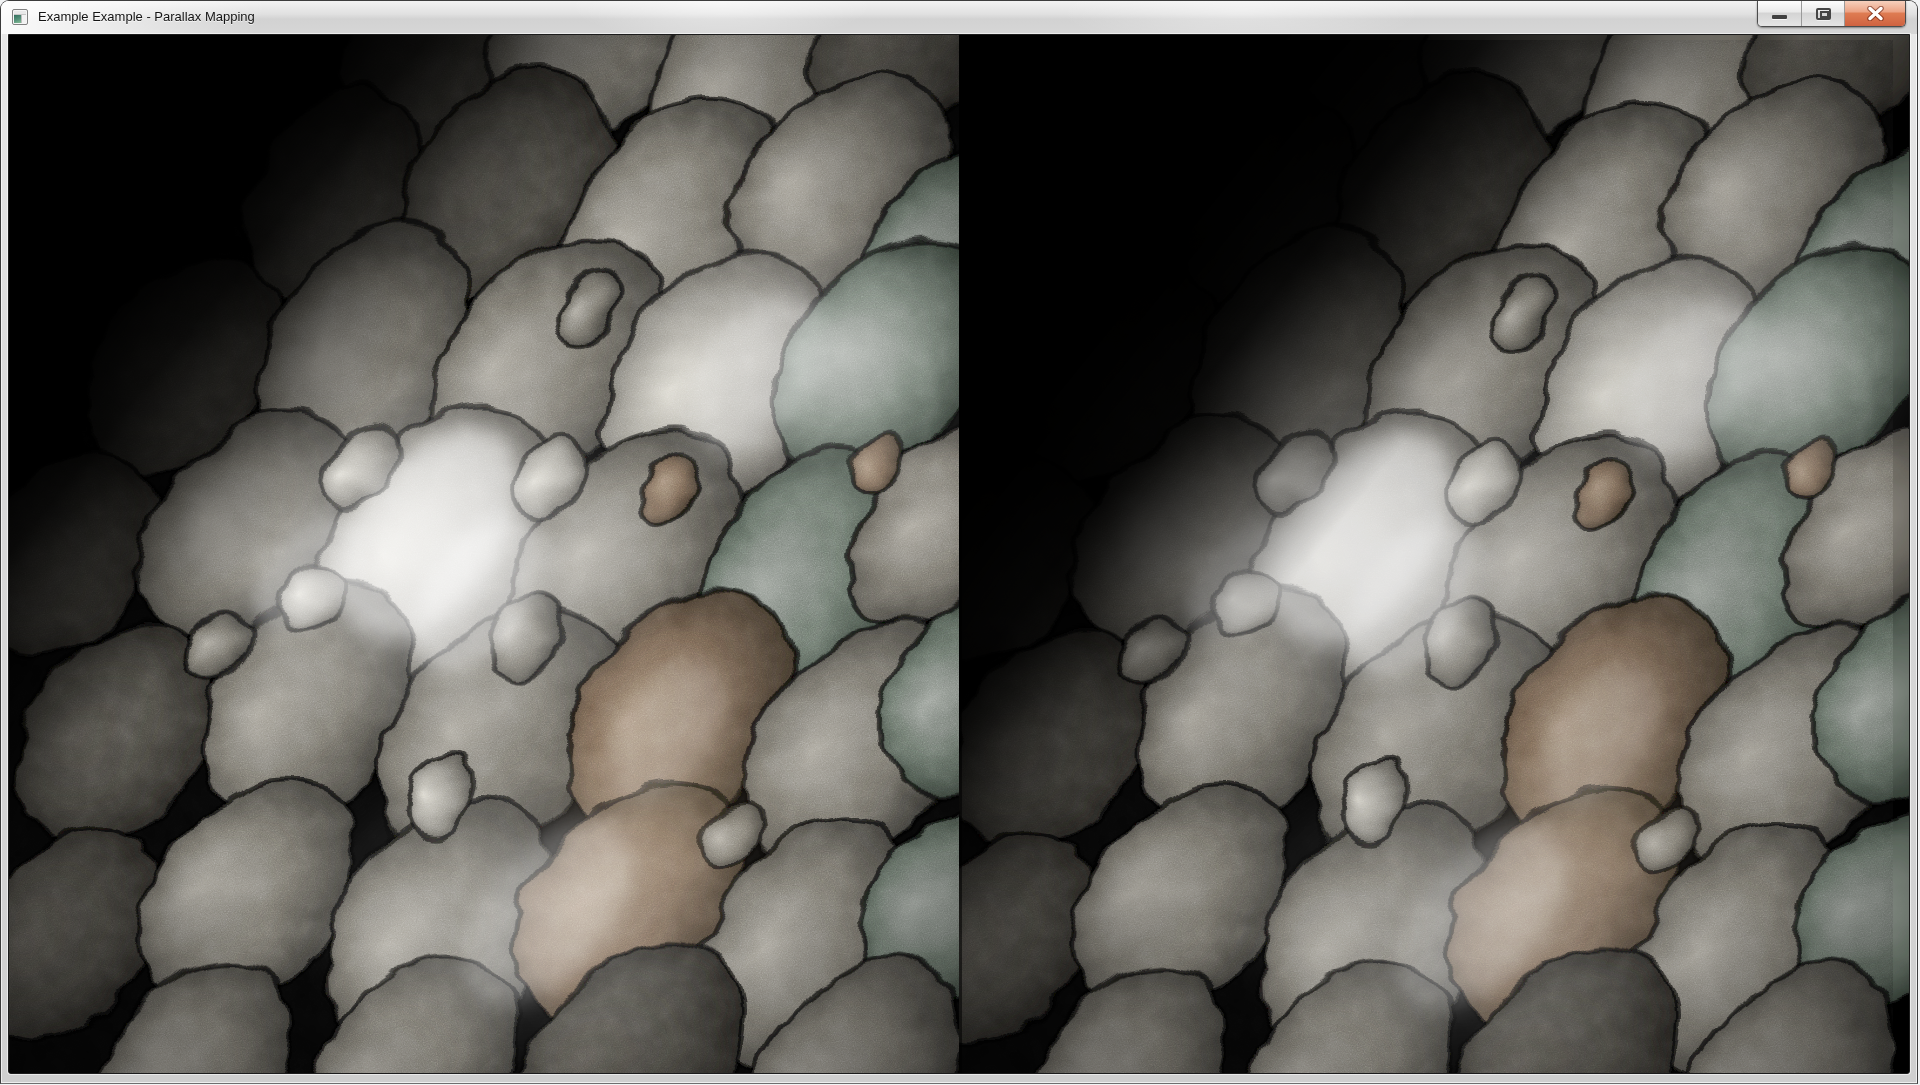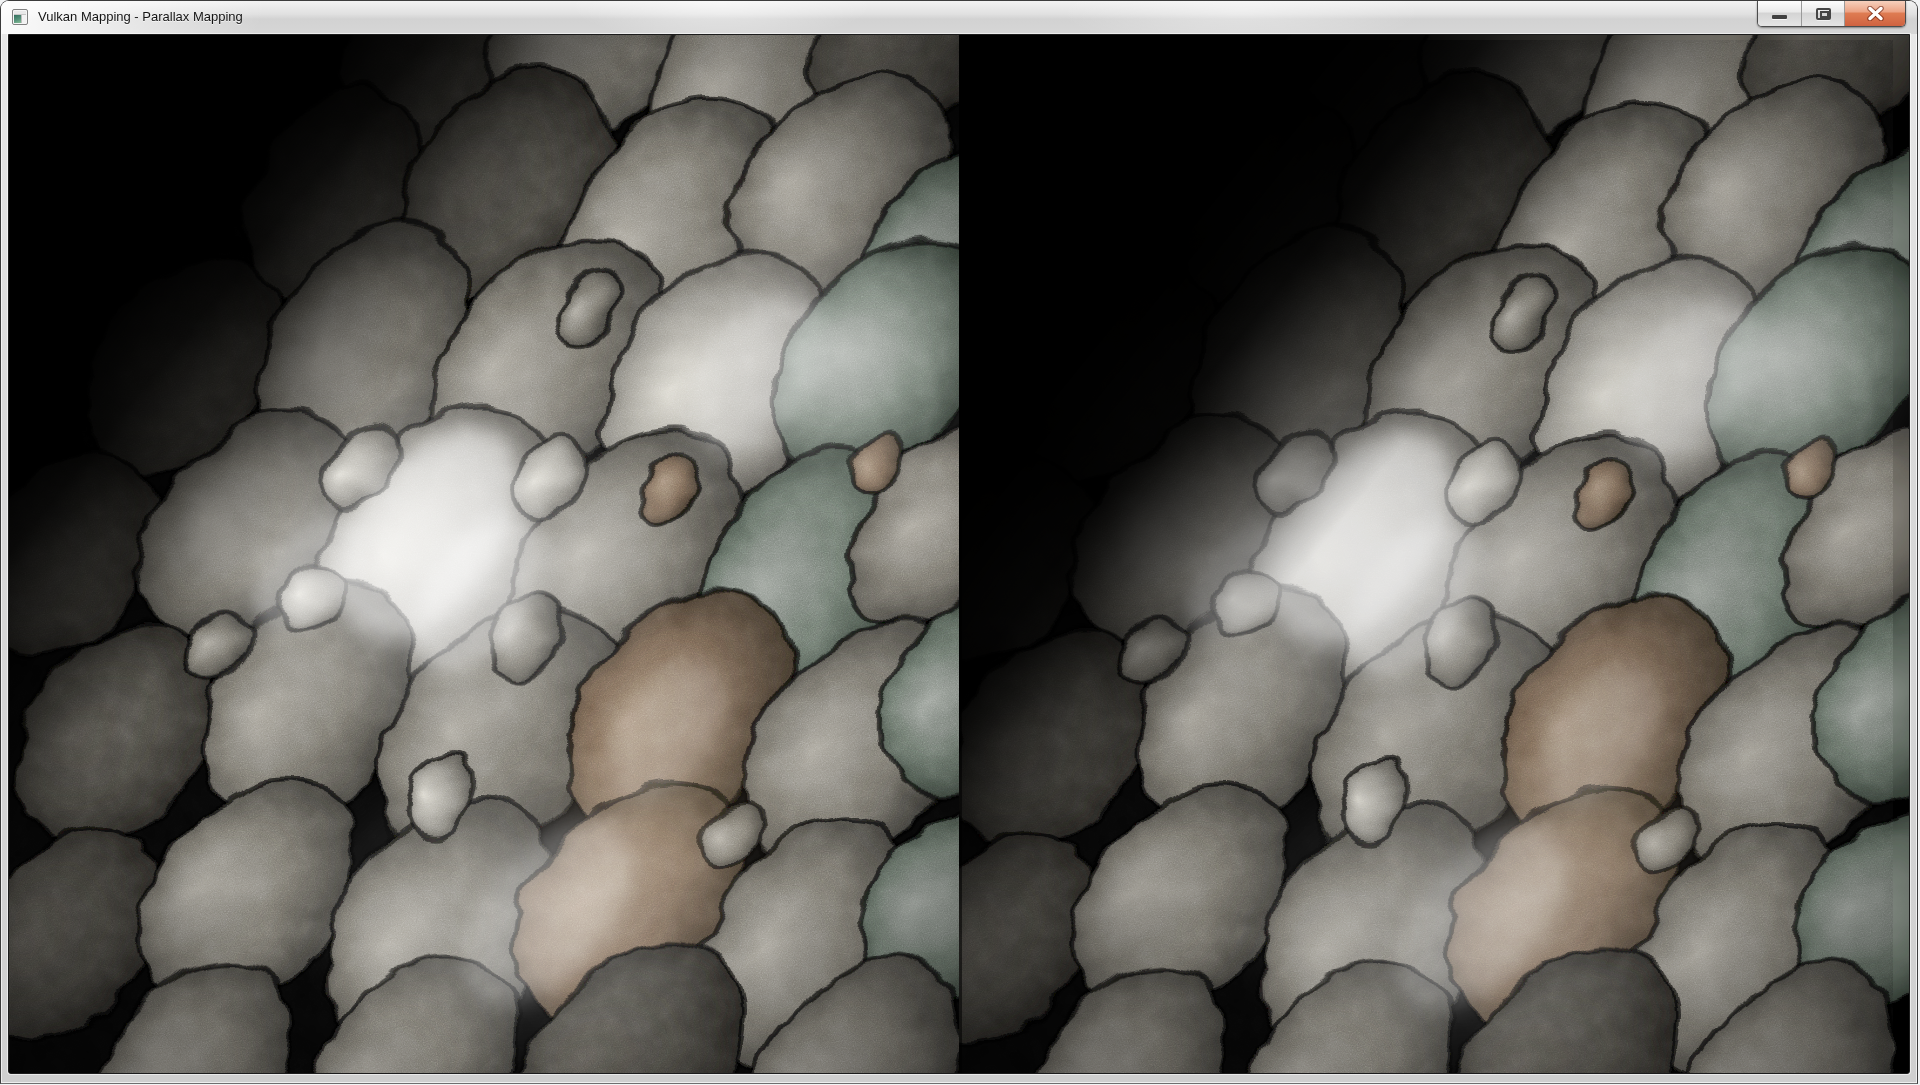--- a/index.html
+++ b/index.html
@@ -76,21 +76,21 @@
 
 <div class="window">
 
   <div class="titlebar" title="Vulkan Example - Parallax Mapping">
     <div class="sheen"></div>
     <div class="app-icon">
       <span class="ico-top"></span>
       <span class="ico-main"></span>
       <span class="ico-side"></span>
     </div>
-    <div class="title-text">Vulkan Mapping - Parallax Mapping</div>
+    <div class="title-text">Example Example - Parallax Mapping</div>
     <div class="caption-group">
       <div class="cap-btn" title="Minimize">
         <span class="glyph-min"></span>
       </div>
       <div class="cap-btn" title="Maximize">
         <span class="glyph-max">
             <span></span>
           </span>
       </div>
       <div class="cap-btn close" title="Close">

